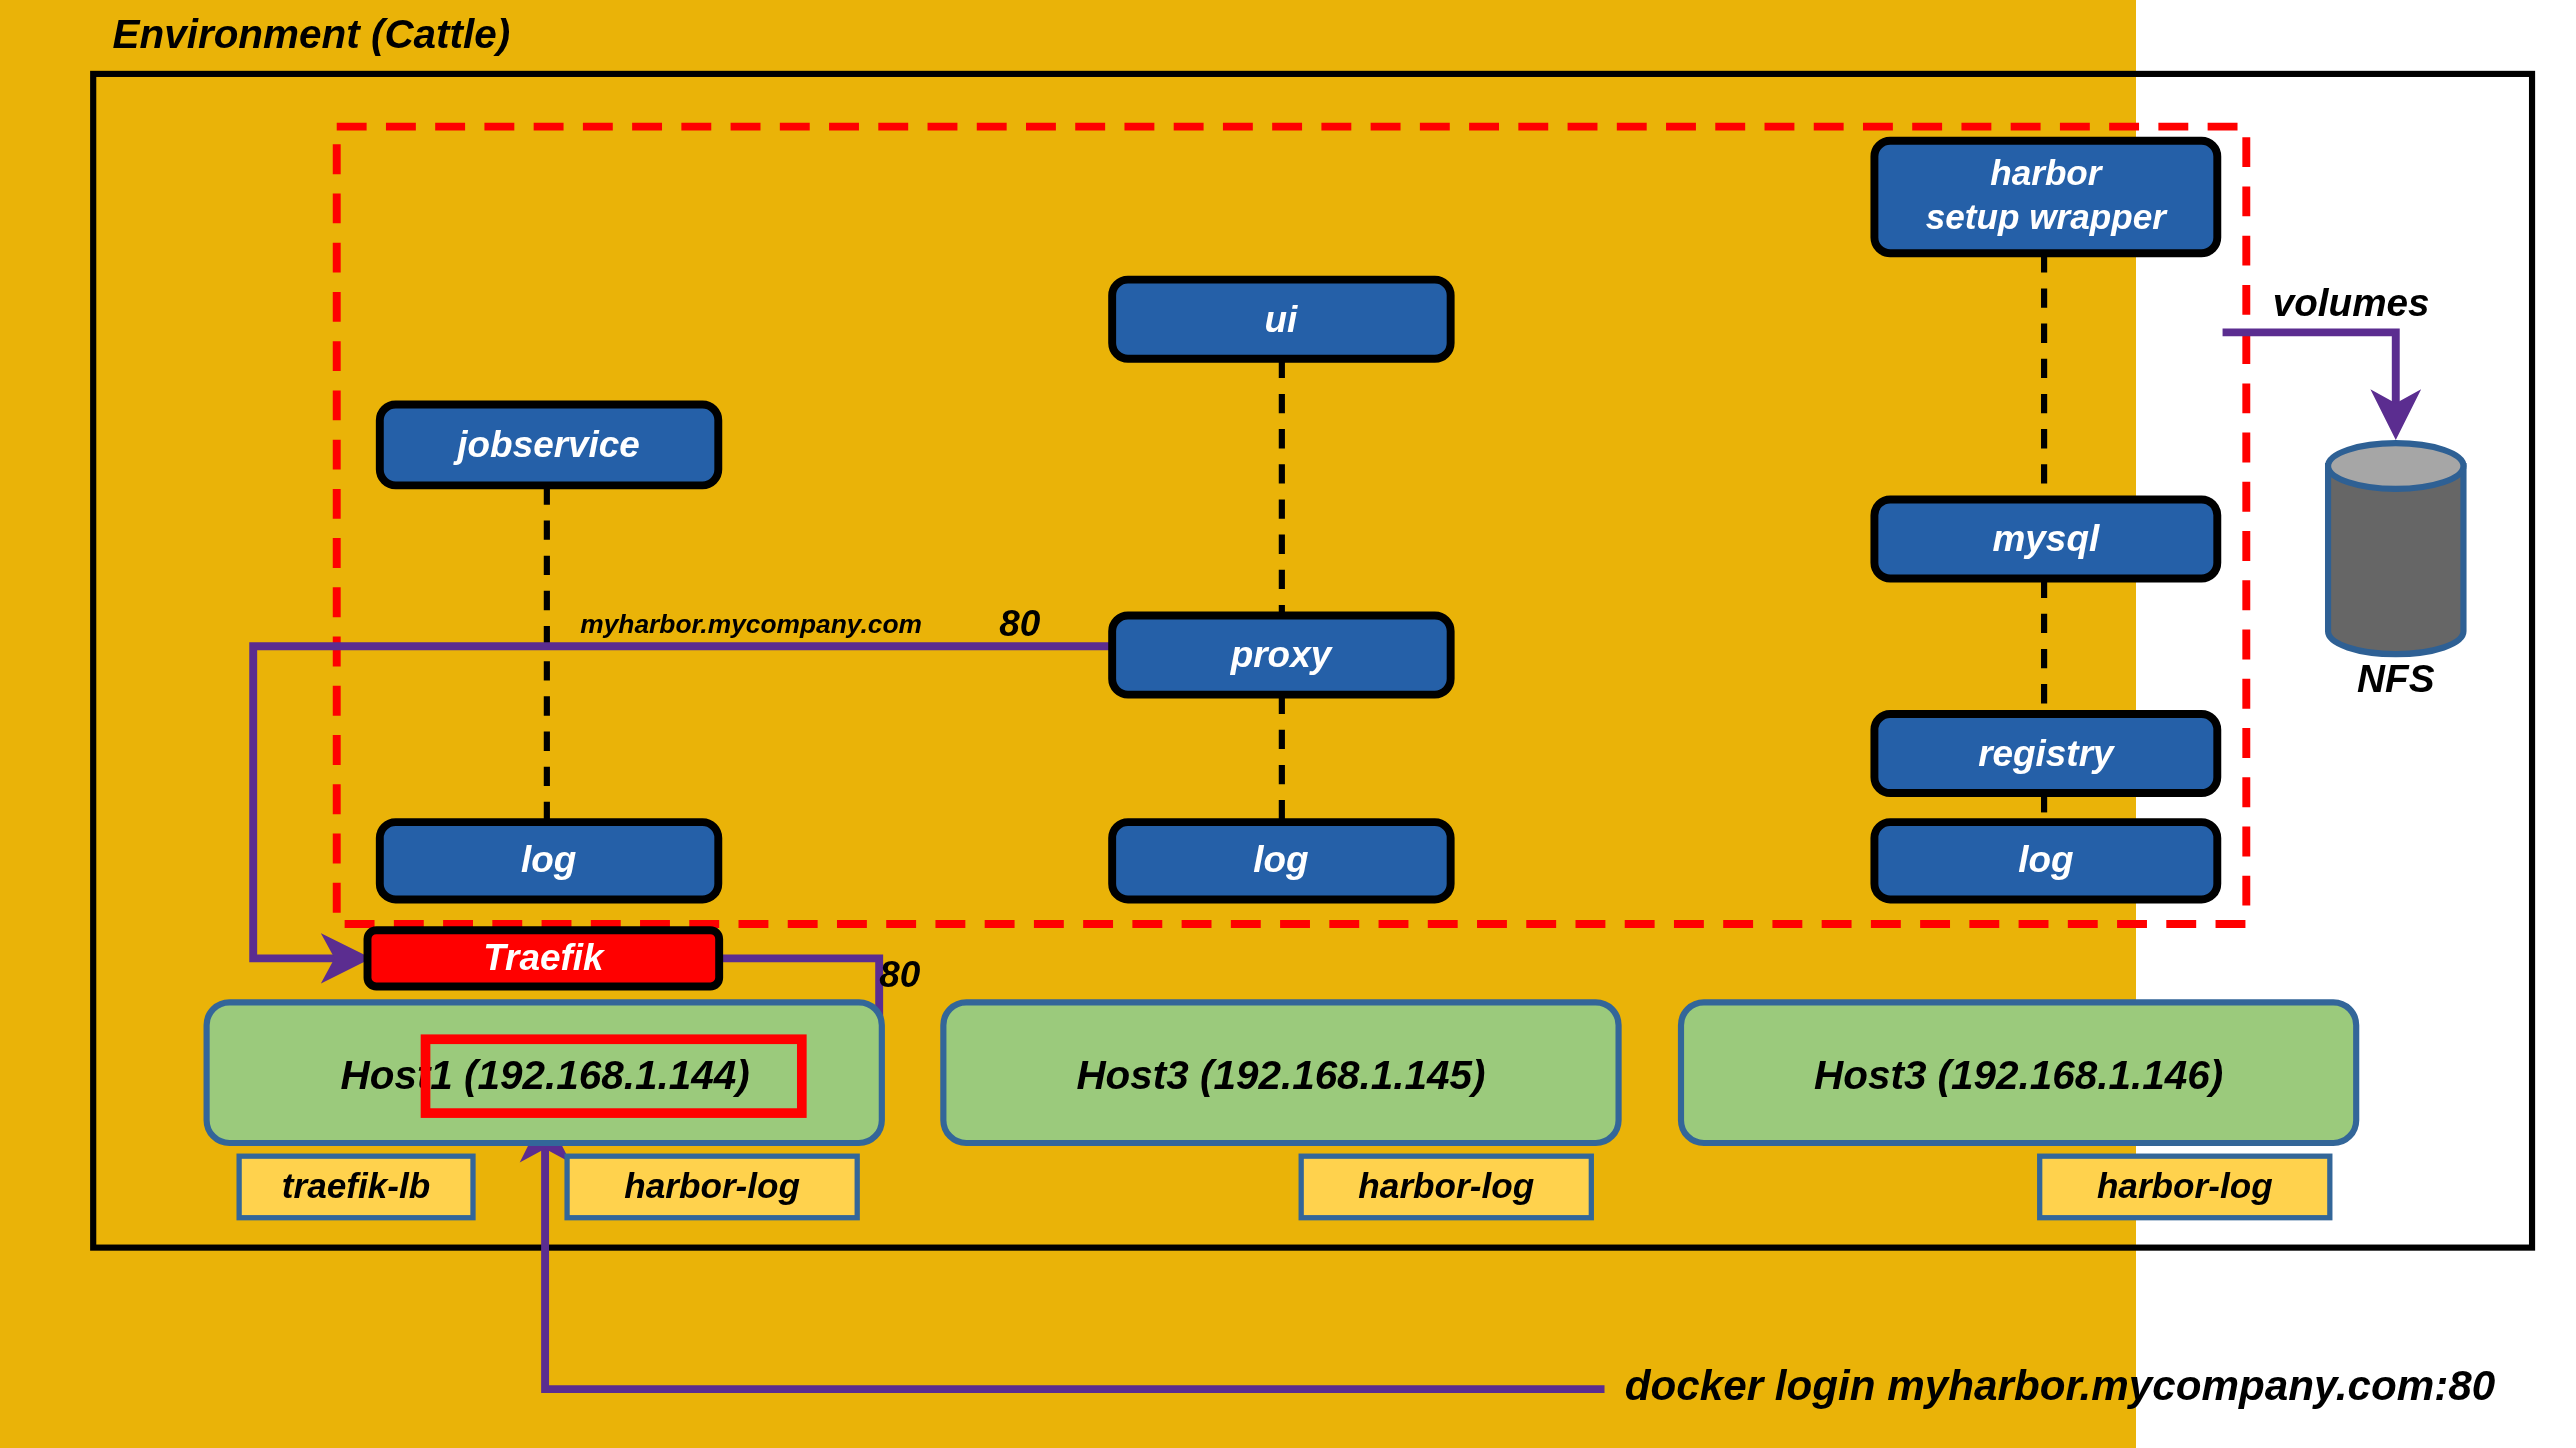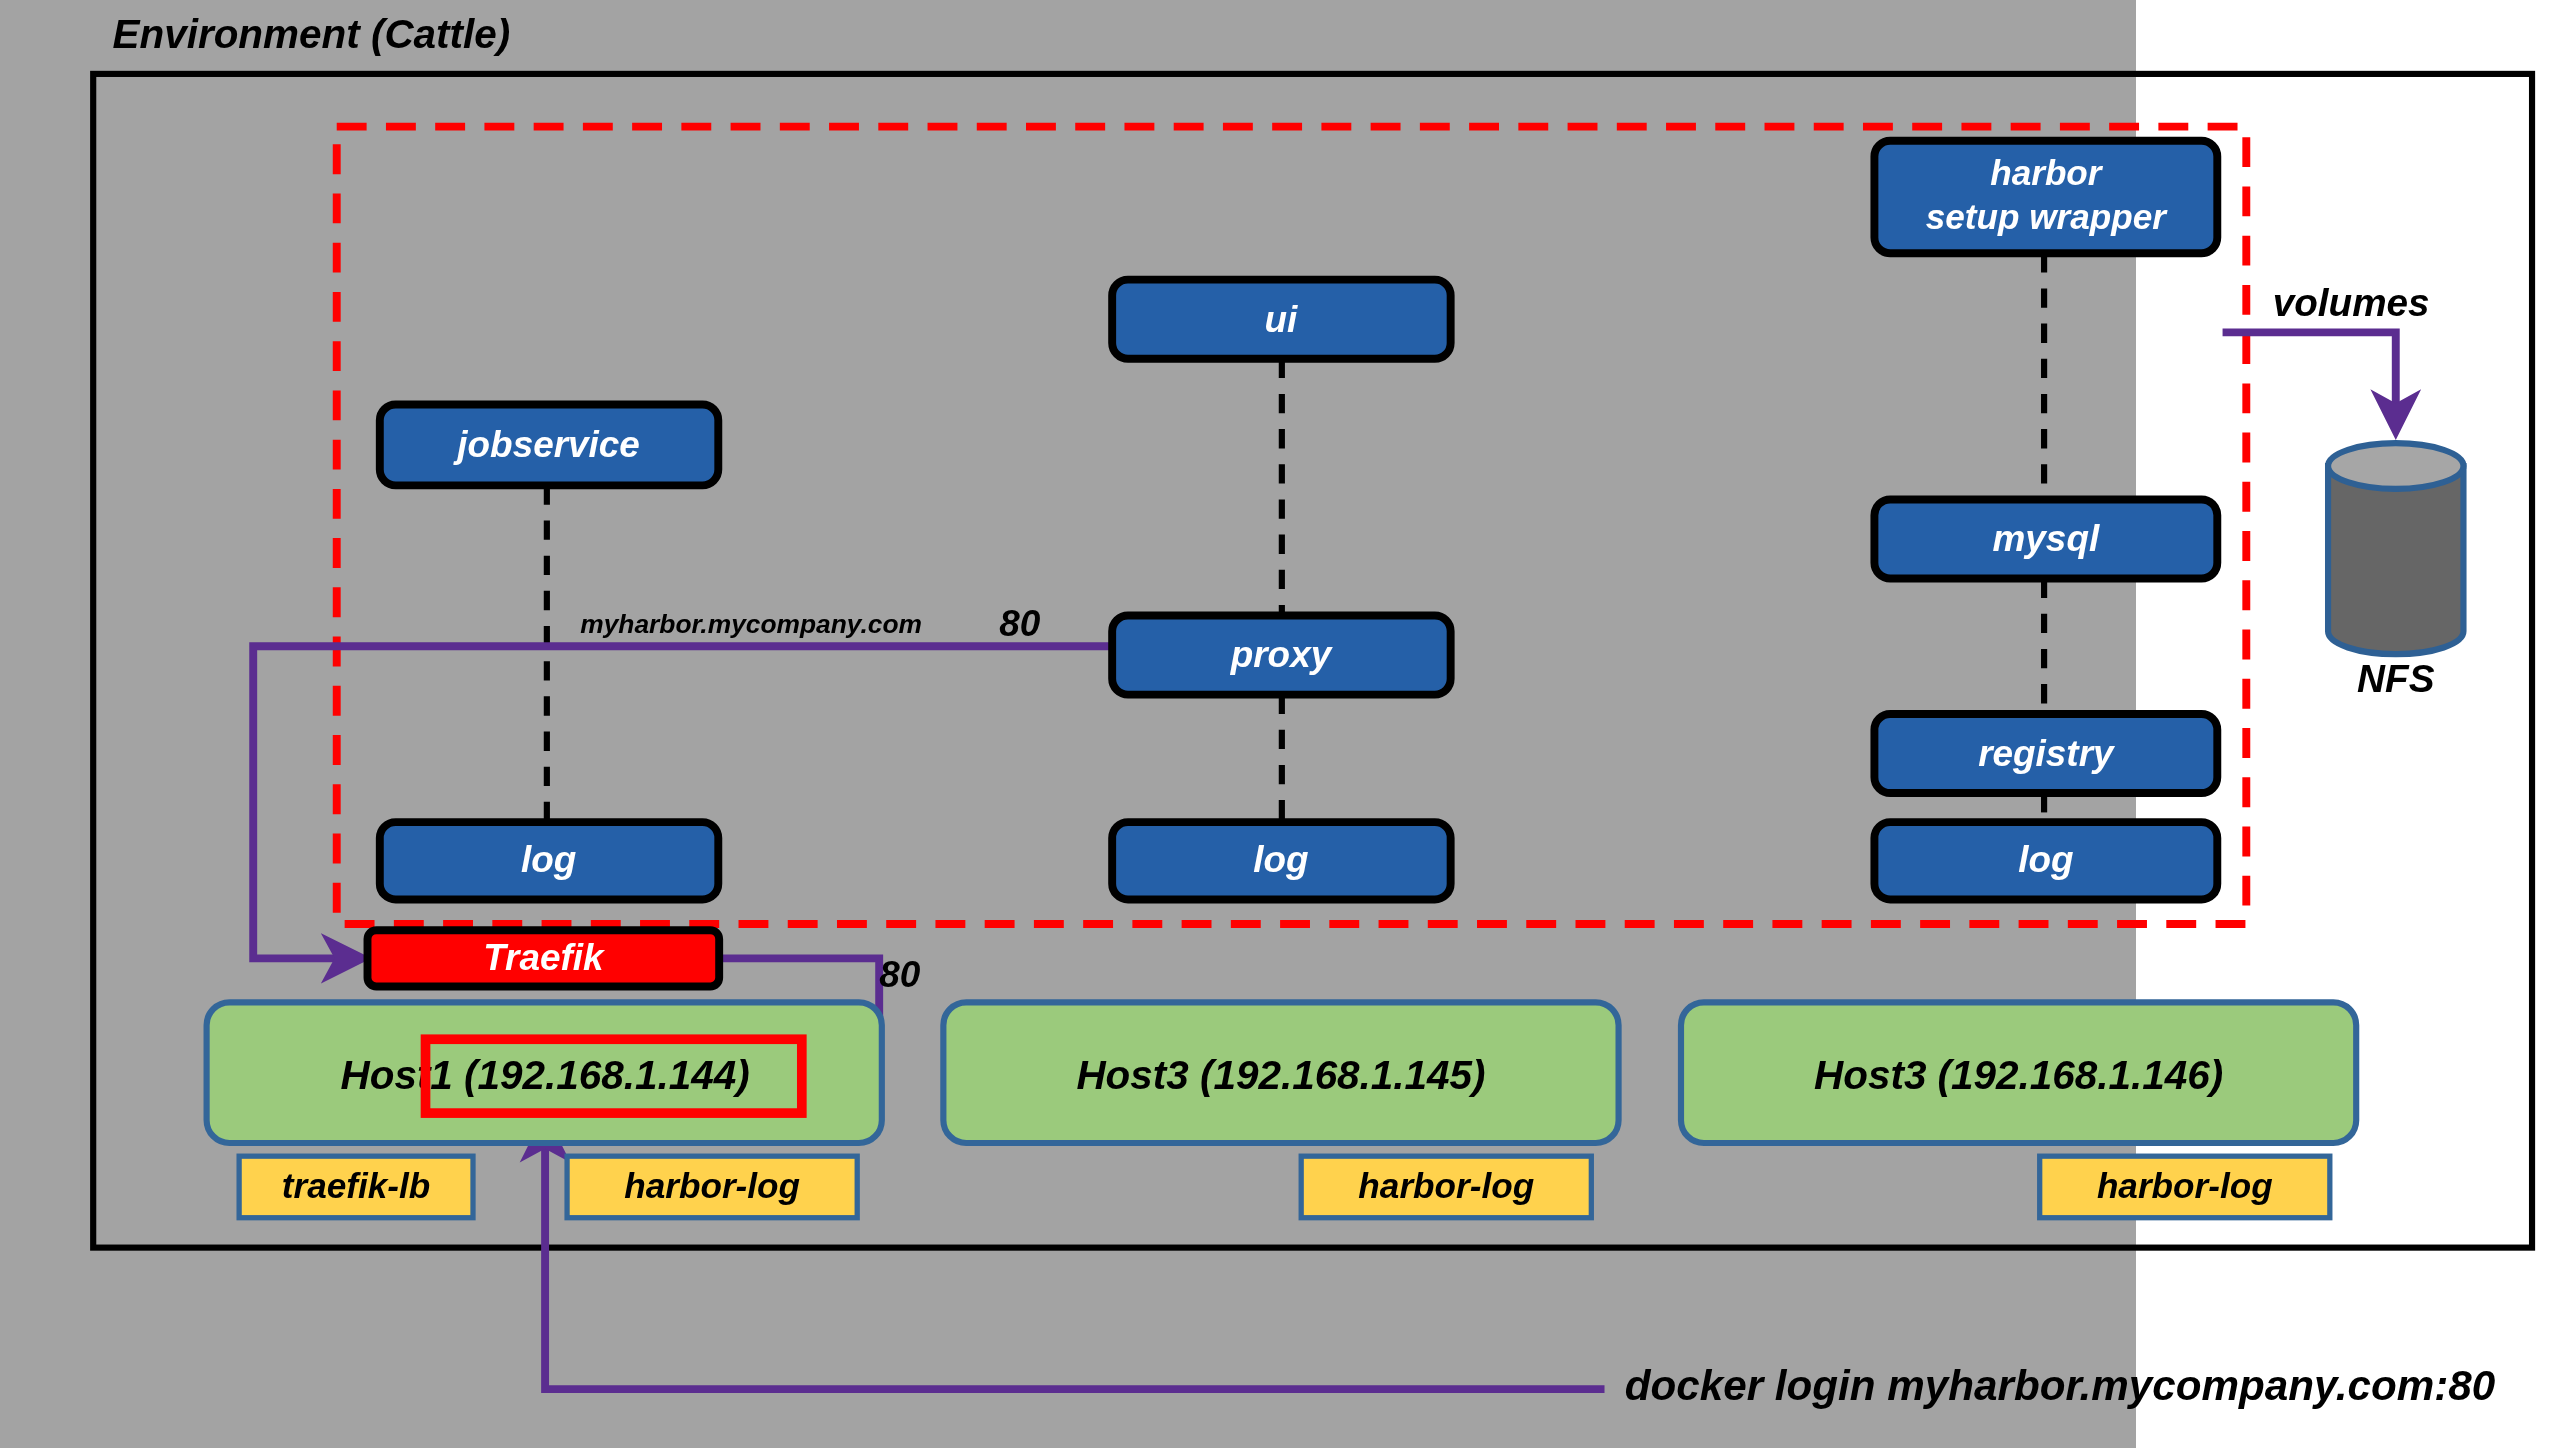--- a/index.html
+++ b/index.html
@@ -11,21 +11,21 @@
   body {
     width: 2576px;
     height: 1449px;
     overflow: hidden;
     font-family: "Liberation Sans", sans-serif;
   }
   #stage {
     position: relative;
     width: 2136px;
     height: 1449px;
-    background: #a3a3a3;
+    background: #eab308;
   }
   svg#diagram {
     position: absolute;
     top: 0;
     left: 0;
     width: 2576px;
     height: 1449px;
   }
   .svc-label {
     font-family: "Liberation Sans", sans-serif;

